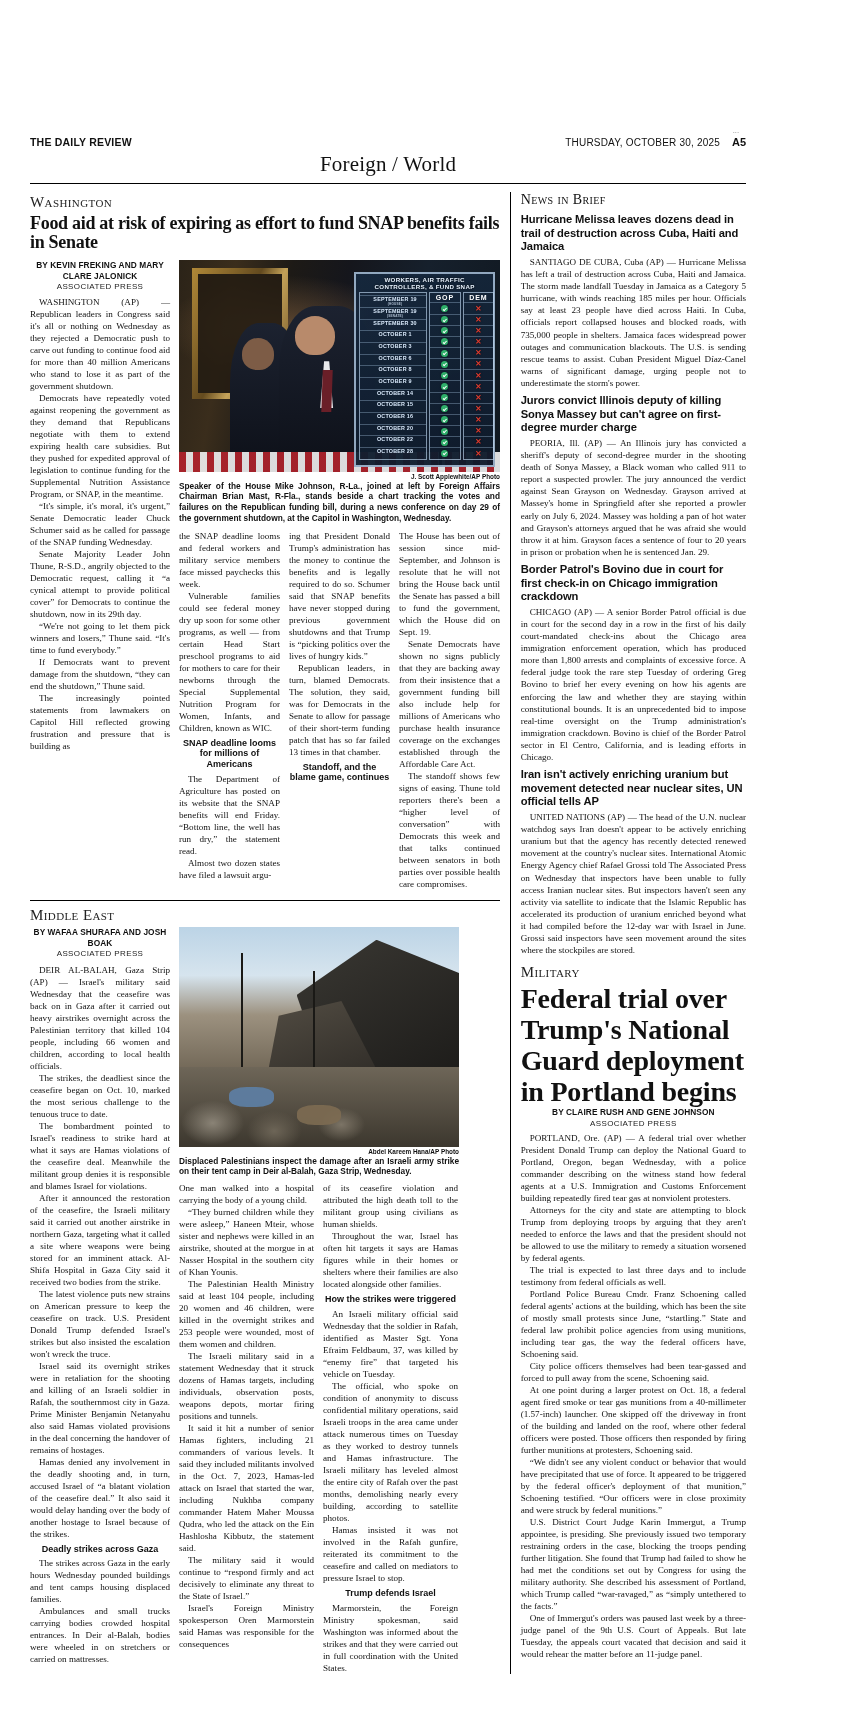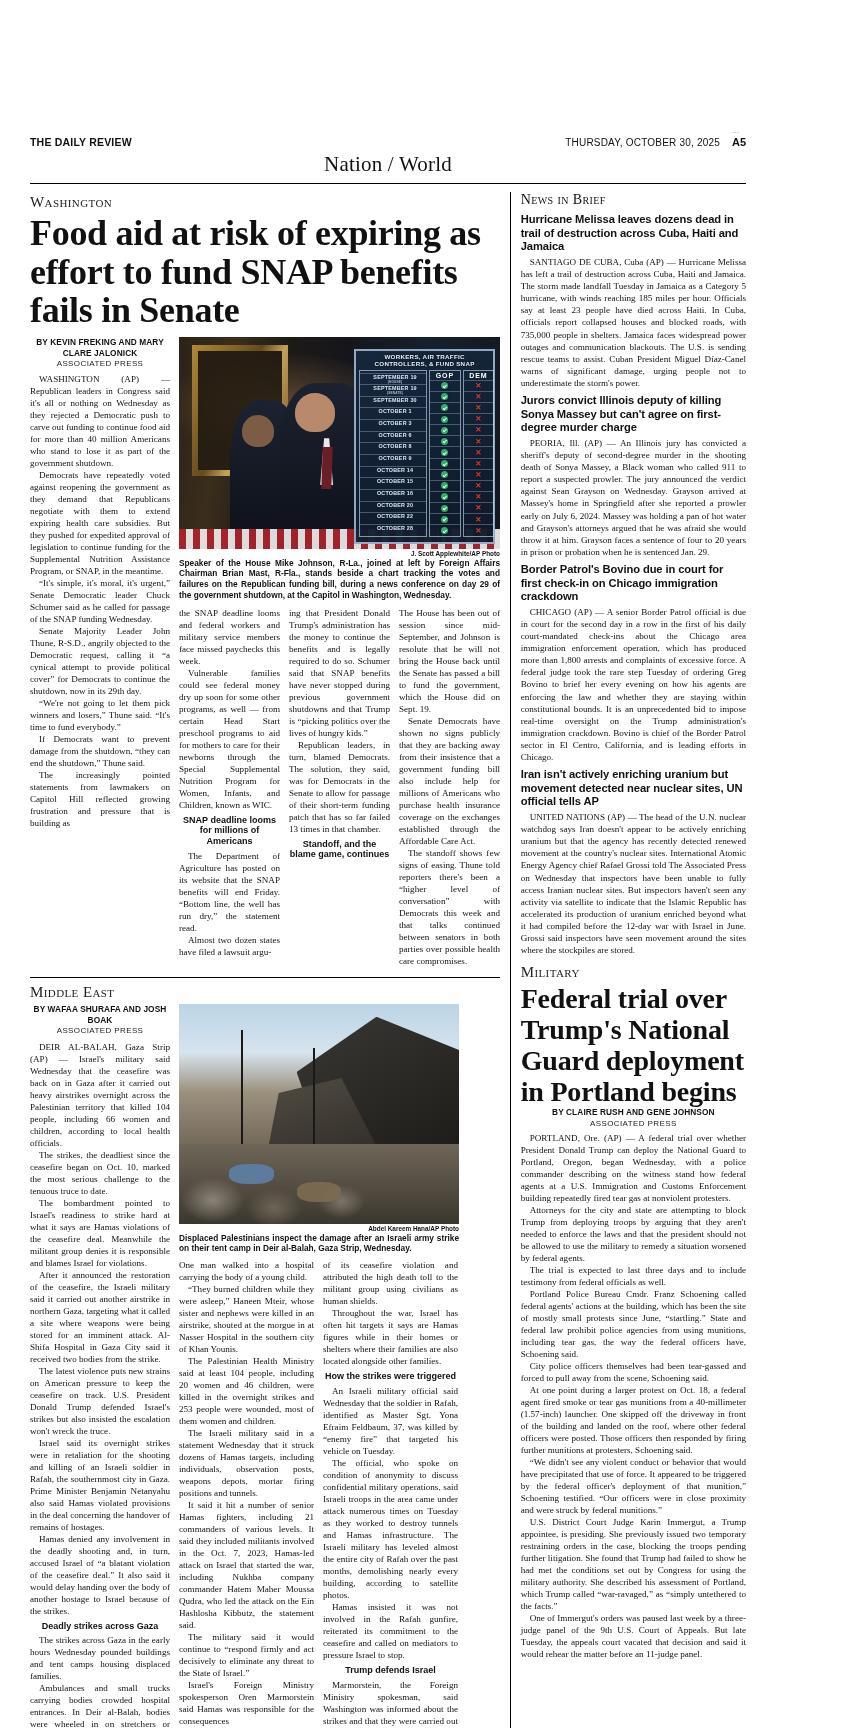--- a/index.html
+++ b/index.html
@@ -31,21 +31,21 @@
   
   .body-grid { display:flex; gap:0; margin-top:8px; }
   .left-zone { width: 470px; }
   .divider-v { width:1px; background:#000; margin:0 10px; align-self:stretch; }
   .right-zone { width: 323px; }
 
   .kicker { font-family:"Liberation Serif", serif; font-size:15px;
             font-variant: small-caps; letter-spacing:.4px; color:#222;
             margin: 2px 0 3px 0; }
   .hl-main { font-family:"Liberation Serif", serif; font-weight:bold;
-             font-size:36px; line-height:1.07; letter-spacing:-.3px; margin:0 0 7px 0; }
+             font-size:18px; line-height:1.07; letter-spacing:-.3px; margin:0 0 7px 0; }
   .hl-mid { font-family:"Liberation Serif", serif; font-weight:bold;
             font-size:19.5px; line-height:1.1; letter-spacing:-.2px; margin:0 0 6px 0;}
   .hl-right { font-family:Liberation Serif, serif; font-weight:bold;
               font-size:28px; line-height:1.1; letter-spacing:-.2px; margin:0 0 0 0;}
 
   .byline { font-family:"Liberation Sans", sans-serif; font-weight:bold;
             font-size:8.3px; text-align:center; line-height:1.35; letter-spacing:.1px;}
   .credit { font-family:"Liberation Sans", sans-serif; font-size:8px;
             text-align:center; letter-spacing:.4px; margin-bottom:4px; color:#222;}
 
@@ -157,21 +157,21 @@
     <div class="paper-name">THE DAILY REVIEW</div>
     <div class="mh-right">
       <div class="mh-date">THURSDAY, OCTOBER 30, 2025</div>
       <div class="mh-page">
         <span class="dots">˙˙˙</span>
         <span>A5</span>
       </div>
     </div>
   </div>
 
-  <div class="section-title">Nation / World</div>
+  <div class="section-title">Foreign / World</div>
   <div class="rule-top"></div>
 
   <div class="body-grid">
 
     <div class="left-zone">
 
       <div>
         <div class="kicker">Washington</div>
         <h1 class="hl-main">Food aid at risk of expiring as effort to fund SNAP benefits fails in Senate</h1>
 

